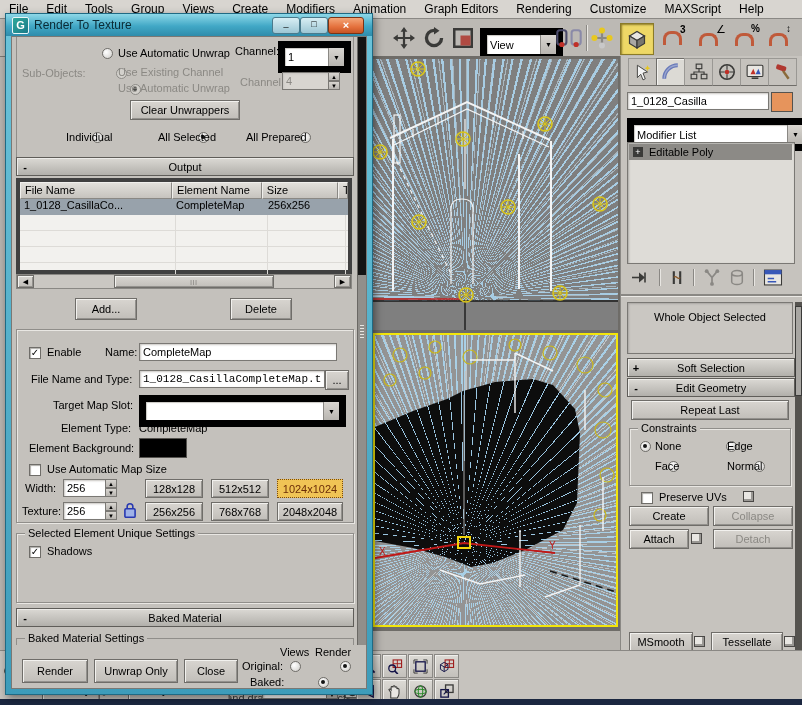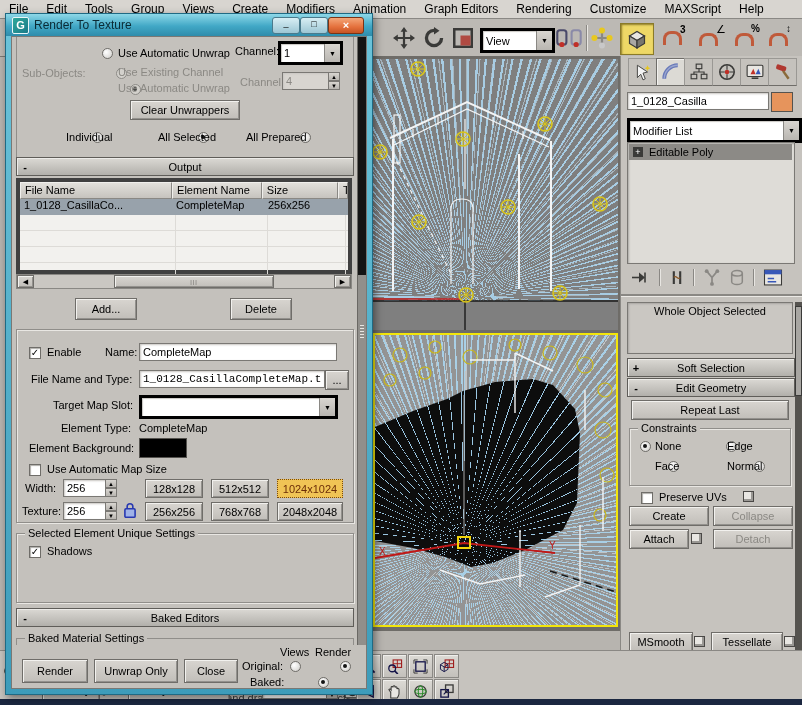--- a/index.html
+++ b/index.html
@@ -7,21 +7,21 @@
   #app{position:relative;width:802px;height:705px;background:#b7b4af;overflow:hidden}
   .a{position:absolute}
   .lbl{white-space:nowrap;line-height:13px}
   .dis{color:#8b8984}
   .btn{display:flex;align-items:center;justify-content:center;white-space:nowrap;
        background:linear-gradient(#d8d5d0,#c1beb9);border:1px solid #6f6d69;
        box-shadow:inset 1px 1px 0 #f2f1ee,inset -1px -1px 0 #93918d;cursor:default}
   .btn.dis{color:#8b8984}
   input.fld{position:absolute;background:#fff;border:1px solid #7a7874;box-shadow:inset 1px 1px 2px #c9c7c3;
        font:11px "Liberation Sans",sans-serif;padding:0 3px;margin:0}
-  .drop{display:flex;align-items:center;background:#fff;border:3px solid #000000;
+  .drop{display:flex;align-items:center;background:#fff;border:7px solid #000000;
        box-shadow:inset 1px 1px 1px #c9c7c3;padding-left:3px}
   .droparrow{margin-left:auto;align-self:stretch;width:15px;display:flex;align-items:center;justify-content:center;
        font-size:7px;background:linear-gradient(#d8d5d0,#b9b6b1);border-left:1px solid #8a8884}
   .radio{box-sizing:border-box;width:11px;height:11px;border-radius:50%;
        background:radial-gradient(circle at 35% 35%,#fff,#cfcdc9);border:1px solid #6f6d69;display:inline-block;position:relative}
   .radio.on::after{content:"";position:absolute;left:2px;top:2px;width:4px;height:4px;border-radius:50%;background:#141414}
   .radio.gray{background:#d3d1cc;border-color:#8d8b87}
   .radio.gray.on::after{background:#4a4a48}
   .cb{box-sizing:border-box;width:12px;height:12px;background:#fff;border:1px solid #6f6d69;
        box-shadow:inset 1px 1px 1px #b0aeaa;display:flex;align-items:center;justify-content:center;
@@ -285,21 +285,21 @@
       <div class="a sep" style="left:126px;top:3px;height:17px"></div>
       <svg class="a" style="left:136px;top:3px" width="20" height="17" viewBox="0 0 18 16">
           <rect x="1" y="1" width="16" height="14" fill="#e8e6e2" stroke="#3a3a38"></rect>
           <rect x="1" y="1" width="16" height="4" fill="#3858b8"></rect>
           <path d="M4 9h6M4 12h8" stroke="#3858b8" stroke-width="1.4"></path>
         </svg>
     </div>
     <div class="a" style="left:0;top:238px;width:182px;height:2px;background:#8a8884;box-shadow:0 1px 0 #eceae6"></div>
 
     <div class="a" style="left:6px;top:246px;width:164px;height:50px;border:1px solid #7a7874;box-shadow:inset 1px 1px 2px #a8a6a2;background:#cac7c2;text-align:center">
-      <span style="display:inline-block;margin-top:2px">Whole Object Selected</span>
+      <span style="display:inline-block;margin-top:8px">Whole Object Selected</span>
     </div>
 
     <div class="a rollout" style="left:6px;top:302px;width:166px;height:17px">
       <span class="sign">+</span>
       <span class="rtitle">Soft Selection</span>
     </div>
     <div class="a rollout" style="left:6px;top:322px;width:166px;height:17px">
       <span class="sign">-</span>
       <span class="rtitle">Edit Geometry</span>
     </div>
@@ -572,21 +572,21 @@
         <span class="legend">Selected Element Unique Settings</span>
         <span class="a cb" style="left:12px;top:12px">
             <span>✓</span>
           </span>
         <span class="a lbl" style="left:30px;top:11px">Shadows</span>
       </div>
 
       
       <div class="a rollout" style="left:4px;top:571px;width:336px;height:17px">
         <span class="sign">-</span>
-        <span class="rtitle">Baked Editors</span>
+        <span class="rtitle">Baked Material</span>
       </div>
       <div class="a group" style="left:4px;top:601px;width:336px;height:30px;border-bottom:none;box-shadow:none">
         <span class="legend">Baked Material Settings</span>
       </div>
 
       
       <div class="a" style="left:345px;top:0;width:8px;height:610px;background:#918f8b;border-left:1px solid #6a6864">
         <div class="a" style="left:0;top:0;width:8px;height:238px;background:#141414"></div>
         <div class="a" style="left:2px;top:288px;width:4px;height:14px;background:repeating-linear-gradient(#e8e6e2 0 1px,transparent 1px 3px)"></div>
       </div>

